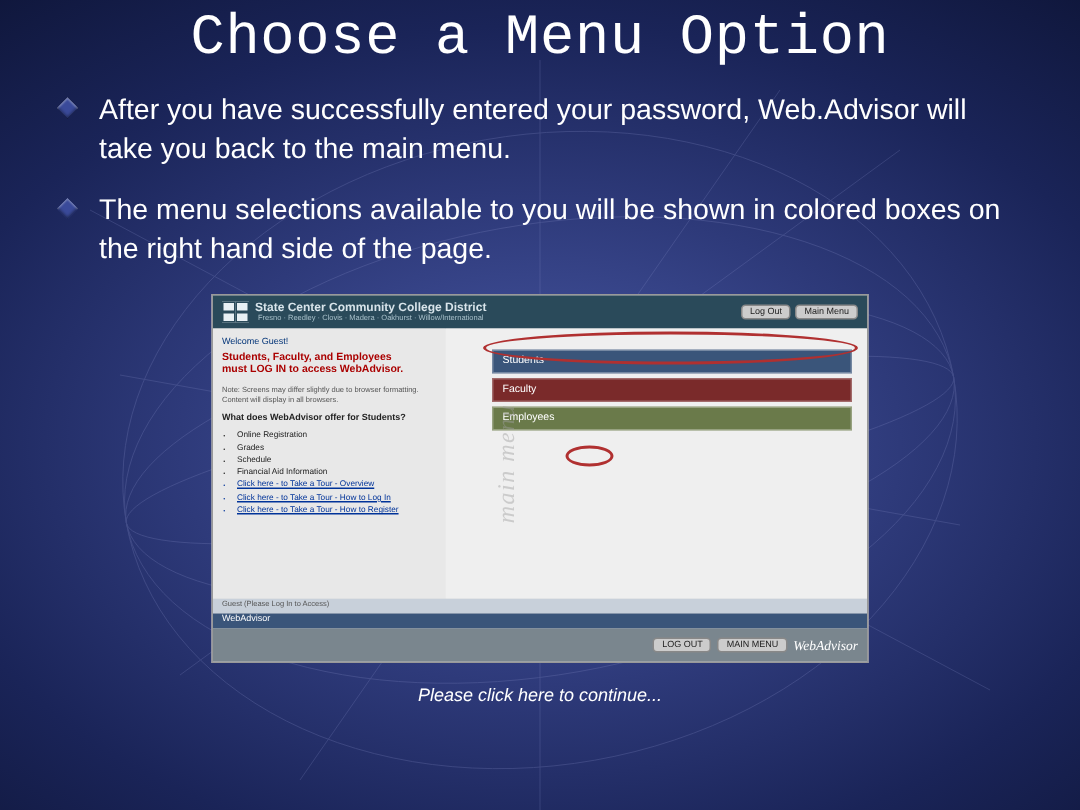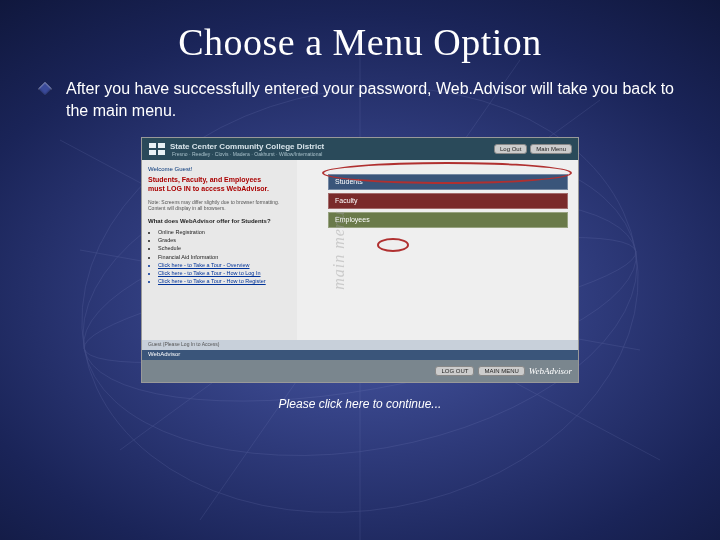--- a/index.html
+++ b/index.html
@@ -9,37 +9,37 @@
     font-family: Verdana, Geneva, sans-serif;
     color:#fff;
     position:relative;
     overflow:hidden;
   }
   .grid-overlay {
     position:absolute; top:0; left:0; width:720px; height:540px;
     opacity:0.25; pointer-events:none;
   }
   .title {
-    font-family: Liberation Serif, serif;
+    font-family: Liberation Mono, monospace;
     font-size:38px;
     color:#fff;
     text-align:center;
-    padding-top:20px;
+    padding-top:4px;
     letter-spacing:0.5px;
   }
   .bullets {
     padding:14px 40px 0 40px;
     position:relative;
     z-index:2;
   }
   .bullet {
     display:flex;
     align-items:flex-start;
     margin-bottom:16px;
-    font-size:16px;
+    font-size:19px;
     line-height:1.35;
   }
   .bullet .diamond {
     display:inline-block;
     width:10px; height:10px;
     background:#3a4a9a;
     transform:rotate(45deg);
     margin:6px 16px 0 0;
     flex-shrink:0;
     box-shadow: inset -1px -1px 2px rgba(0,0,0,0.4), inset 1px 1px 1px rgba(255,255,255,0.3);
@@ -172,20 +172,24 @@
     <line x1="60" y1="140" x2="660" y2="460"></line>
   </g>
 </svg>
 
 <div class="title">Choose a Menu Option</div>
 
 <div class="bullets">
   <div class="bullet">
     <span class="diamond"></span>
     <span class="text">After you have successfully entered your password, Web.Advisor will take you back to the main menu.</span>
+  </div>
+  <div class="bullet">
+    <span class="diamond"></span>
+    <span class="text">The menu selections available to you will be shown in colored boxes on the right hand side of the page.</span>
   </div>
 </div>
 
 <div class="screenshot">
   <div class="ss-header">
     <div class="ss-logo">
         <div></div>
         <div></div>
         <div></div>
         <div></div>

